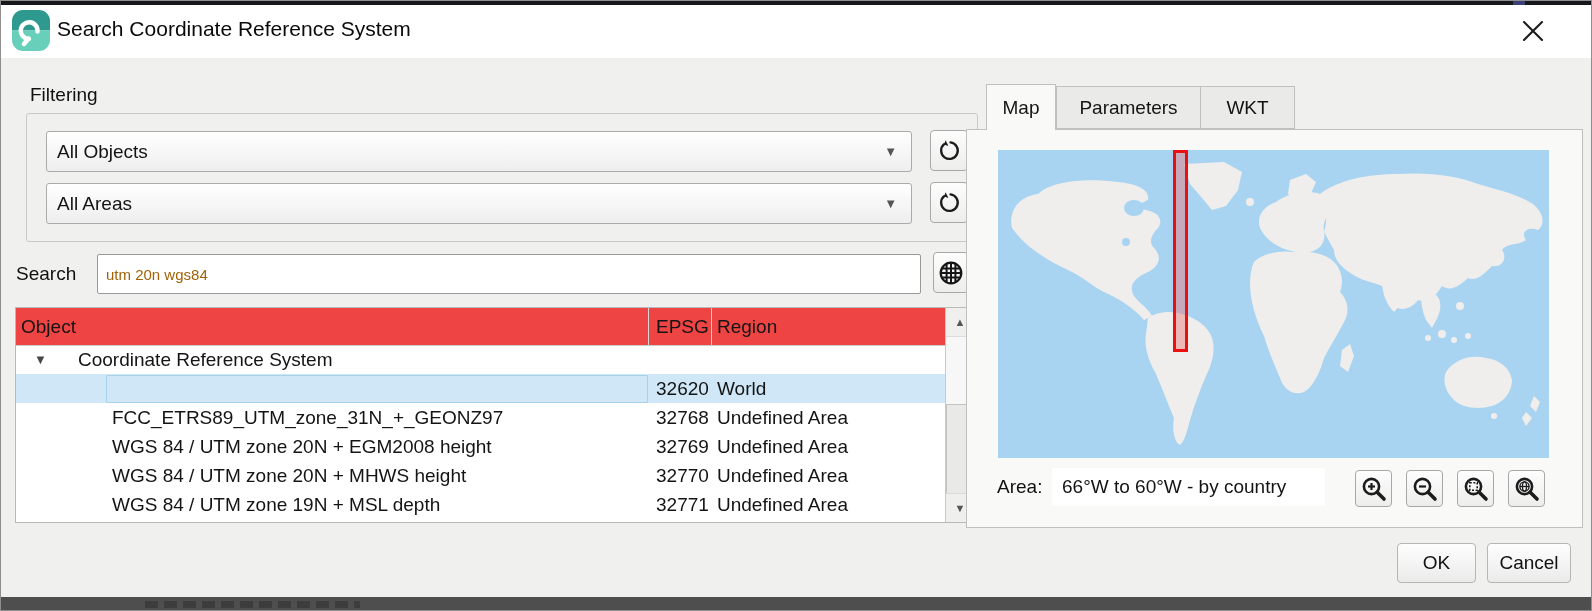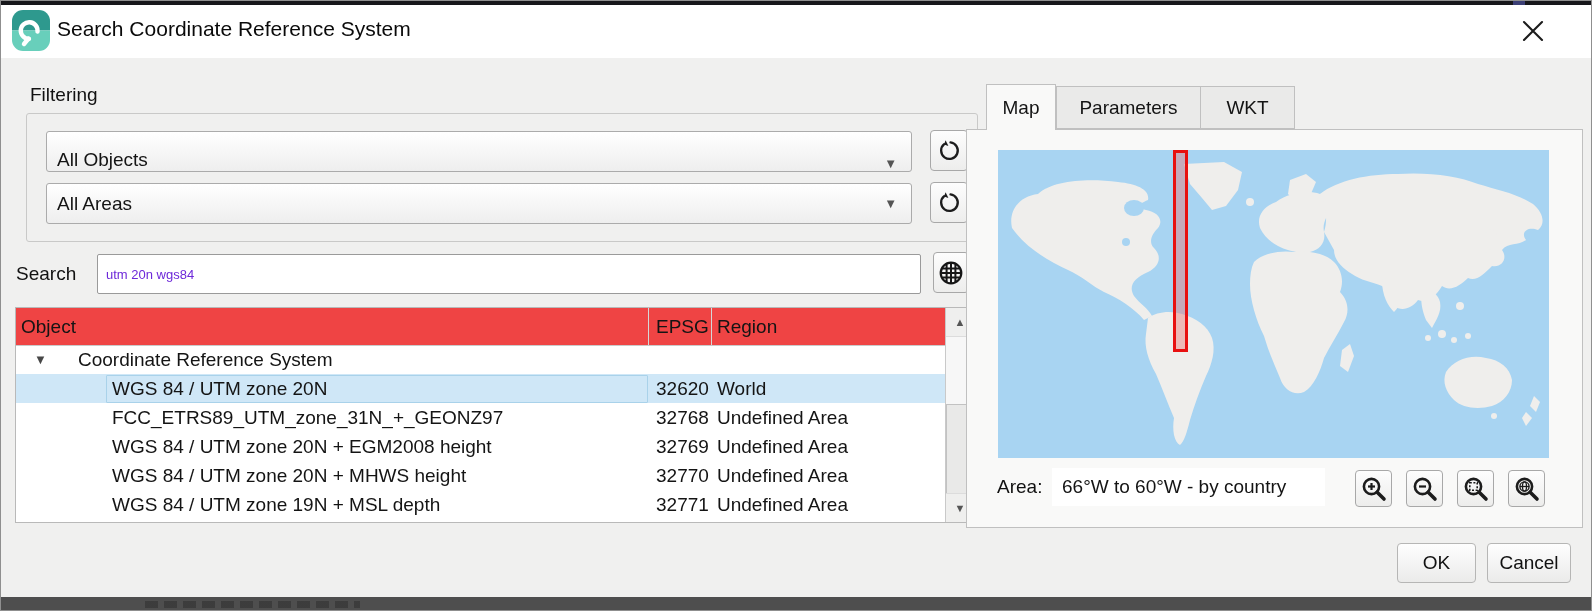--- a/index.html
+++ b/index.html
@@ -26,31 +26,31 @@
 
   
   .lbl{font-size:19px;color:#111;white-space:nowrap;}
   .filtering-label{left:30px;top:84px;}
   .group-frame{left:26px;top:113px;width:950px;height:127px;border:1px solid #c9c9c8;border-radius:3px;}
   .combo{left:46px;width:866px;height:41px;background:linear-gradient(#ffffff,#eeeeee);
     border:1px solid #ababab;border-radius:3px;box-sizing:border-box;
     display:flex;align-items:center;padding:0 10px;font-size:19px;cursor:default;}
   .combo .cval{flex:1;}
   .combo .arrow{font-size:13px;color:#555;margin-right:4px;}
-  .combo1{top:131px;align-items:flex-end;} .combo2{top:183px;}
+  .combo1{top:131px;} .combo2{top:183px;}
   .sq-btn{width:38px;height:41px;background:linear-gradient(#fdfdfd,#ededec);
     border:1px solid #a8a8a8;border-radius:4px;box-sizing:border-box;
     display:flex;align-items:center;justify-content:center;cursor:pointer;}
   .reset1{left:930px;top:130px;} .reset2{left:930px;top:182px;}
 
   
   .search-label{left:16px;top:263px;}
   .search-input{left:97px;top:254px;width:824px;height:40px;box-sizing:border-box;
     border:1px solid #9a9a9a;border-radius:2px;background:#fff;font-family:"Liberation Sans",sans-serif;
-    font-size:13px;padding:0 8px;color:#6d28d9;outline:none;}
+    font-size:15px;padding:0 8px;color:#a16207;outline:none;}
   .globe-btn{left:933px;top:252px;width:36px;height:41px;}
   .splitter{left:979px;top:294px;width:6px;height:22px;display:flex;flex-direction:column;align-items:center;justify-content:space-between;}
   .splitter i{width:3px;height:3px;border-radius:50%;background:#9a9a9a;}
 
   
   .table{left:15px;top:307px;width:960px;height:216px;background:#fff;border:1px solid #b9b9b9;box-sizing:border-box;}
   .thead{position:absolute;left:0;top:0;width:929px;height:37px;background:#ef4444;border-bottom:1px solid #cacaca;font-size:19px;}
   .thead .hc{position:absolute;top:0;height:37px;line-height:37px;white-space:nowrap;overflow:hidden;}
   .hc-object{left:5px;width:620px;}
   .hc-epsg{left:640px;width:55px;}
@@ -182,21 +182,20 @@
     <span class="hsep hsep2"></span>
   </div>
 
   <div class="trow" style="top:37px;">
     <span class="expander">▼</span>
     <span class="cell c-obj-group">Coordinate Reference System</span>
   </div>
 
   <div class="trow selected" style="top:66px;">
     <span class="sel-cell-outline"></span>
-    <span class="cell c-obj">WGS 84 / UTM zone 20N</span>
     <span class="cell c-epsg">32620</span>
     <span class="cell c-region">World</span>
   </div>
   <div class="trow" style="top:95px;">
     <span class="cell c-obj">FCC_ETRS89_UTM_zone_31N_+_GEONZ97</span>
     <span class="cell c-epsg">32768</span>
     <span class="cell c-region">Undefined Area</span>
   </div>
   <div class="trow" style="top:124px;">
     <span class="cell c-obj">WGS 84 / UTM zone 20N + EGM2008 height</span>

